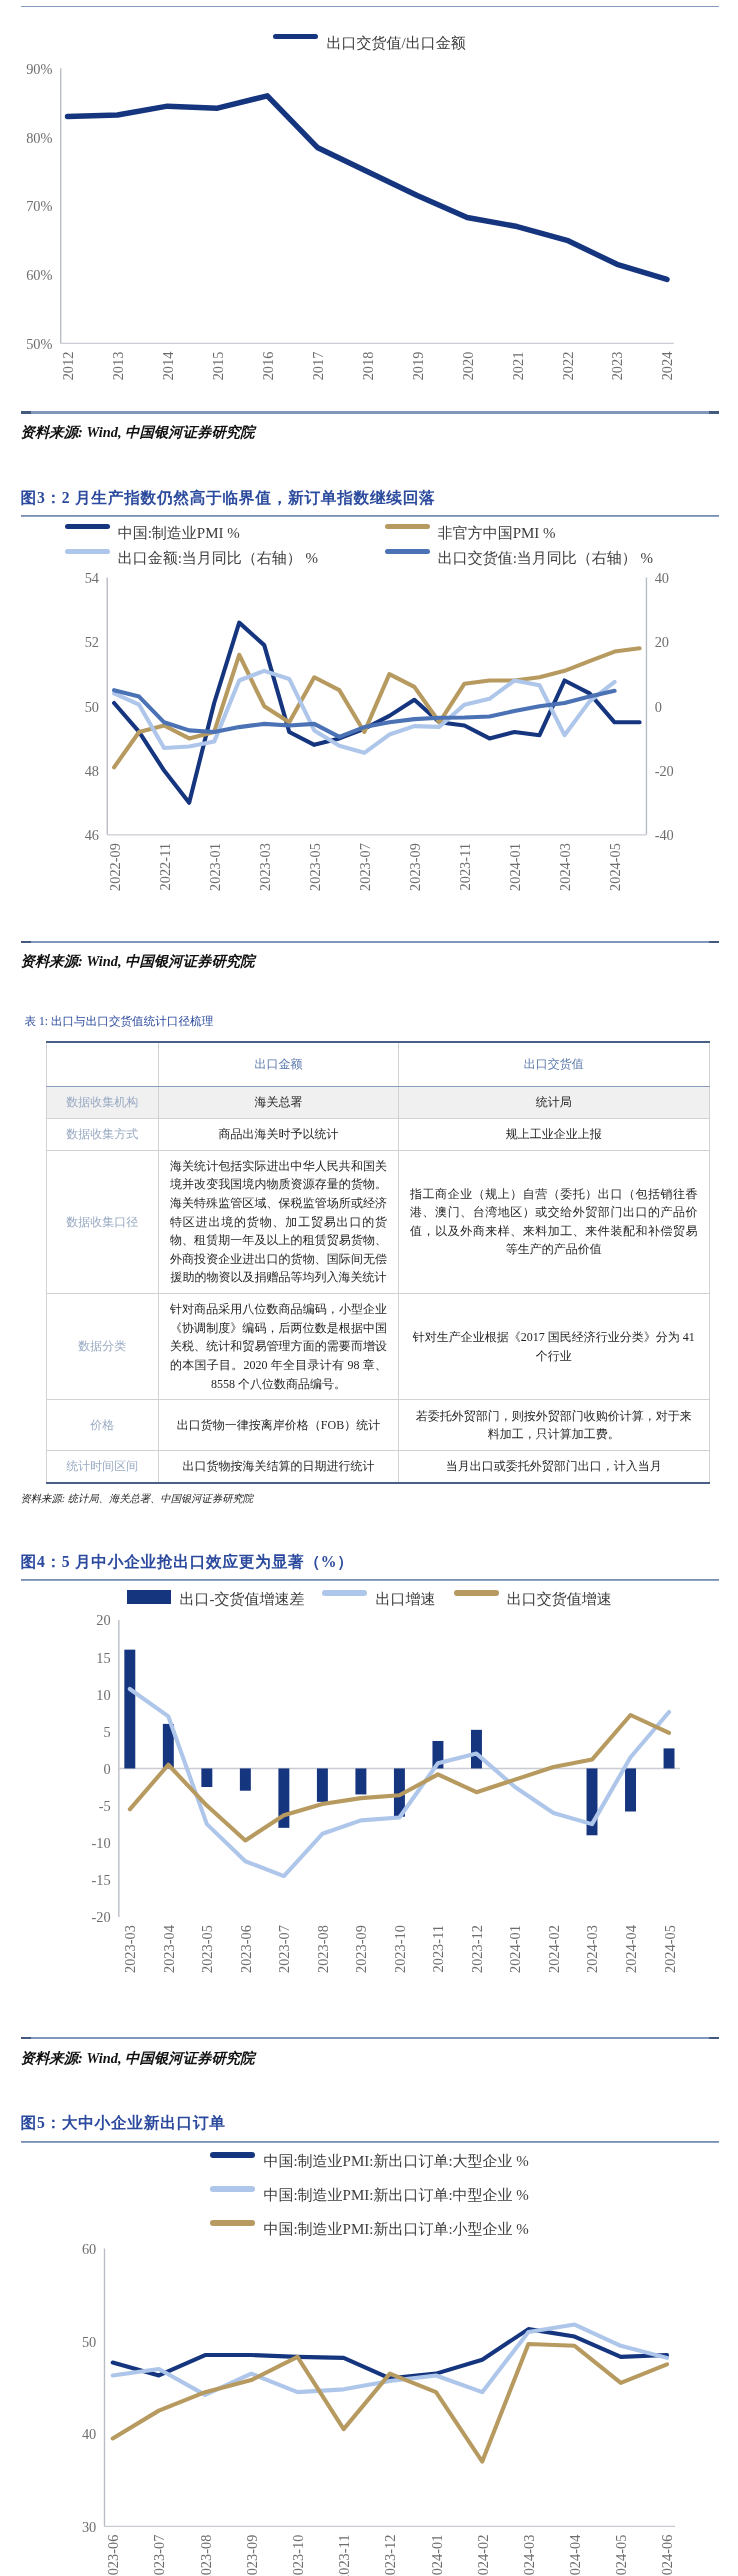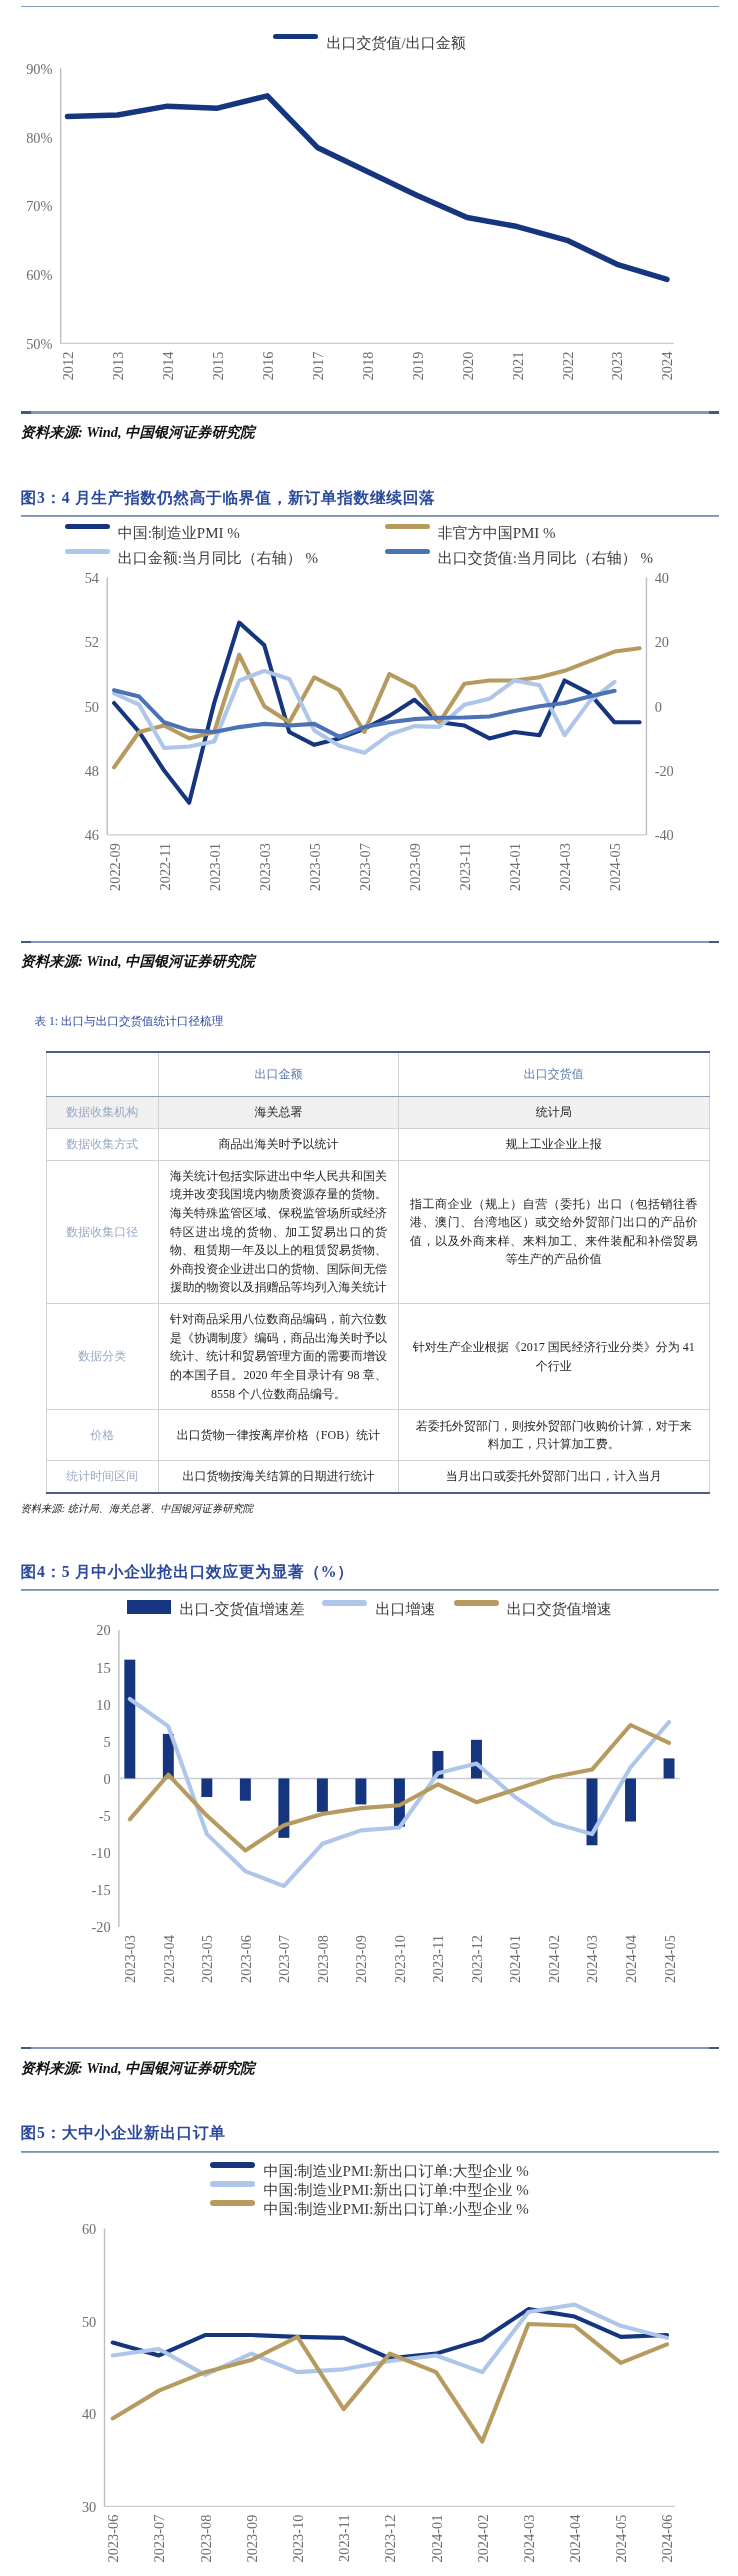--- a/index.html
+++ b/index.html
@@ -1,31 +1,31 @@
 <!DOCTYPE html>
 <html style="font-size:11px"><head>
 <meta charset="utf-8">
 <style>
   html,body{margin:0;padding:0;background:#ffffff;}
   body{width:739px;font-family:"Liberation Serif","DejaVu Serif",serif;color:#1a1a1a;}
   .wrap{padding:5.5px 20.5px 16.4px;}
   section{margin-bottom:40px;}
   .fig-title{margin:0;padding:5.5px 0 6.8px;font-size:15.7px;font-weight:bold;color:#2b4a9e;letter-spacing:0.7px;}
-  .tbl-title{margin:14px;padding:2.7px 0 8.2px;font-size:11.6px;font-weight:normal;color:#2b4a9e;}
+  .tbl-title{margin:4px;padding:2.7px 0 8.2px;font-size:11.6px;font-weight:normal;color:#2b4a9e;}
   .title-rule{height:1.4px;background:linear-gradient(180deg,#6c84ab,#9db0cf);}
   .divider{height:2.1px;background:linear-gradient(90deg,#44597e 0,#44597e 9.6px,#8096ba 9.6px,#8096ba calc(100% - 9.6px),#44597e calc(100% - 9.6px));}
   .source{margin:0;padding:9.6px 0 0;font-size:14.4px;font-weight:bold;font-style:italic;color:#111;}
   .tbl-source{margin:0;padding:8.2px 0 0;font-size:10.3px;font-style:italic;color:#222;}
   .legend-center{display:flex;justify-content:center;align-items:center;margin:27px 0 2.7px;}
   .legend-item{display:inline-flex;align-items:flex-start;gap:8.2px;font-size:15px;color:#3d3d3d;white-space:nowrap;}
   .lswatch{display:inline-block;width:45px;height:5.5px;border-radius:3.4px;flex:0 0 auto;}
   .bswatch{display:inline-block;width:44px;height:13.7px;flex:0 0 auto;}
   .fig3-legend{display:grid;grid-template-columns:320px auto;row-gap:6.2px;padding-left:44px;margin:6.8px 0 0;font-family:Liberation Serif, serif;}
   .fig4-legend{display:flex;justify-content:center;gap:18px;margin:9.6px 0 0;}
-  .fig5-legend{display:flex;flex-direction:column;gap:0;width:fit-content;margin:9.6px auto 0;}
+  .fig5-legend{display:flex;flex-direction:column;gap:15px;width:fit-content;margin:9.6px auto 0;}
   .chart{display:block;width:698px;}
   .chart text.tick{font-size:21px;fill:#6e6e6e;font-family:"Liberation Serif","DejaVu Serif",serif;}
   table.stat{border-collapse:collapse;width:664px;margin-left:25px;margin-top:1.4px;
     border-top:2.7px solid #4a5f85;border-bottom:2.1px solid #4a5f85;font-size:12px;line-height:1.55;}
   table.stat td,table.stat th{border:0.7px solid #d2d2d2;padding:6.2px 11px;text-align:center;vertical-align:middle;color:#1f1f1f;}
   table.stat thead th{border-bottom:1.4px solid #8b9dbd;color:#5b79ad;font-weight:normal;height:30px;font-size:12px;}
   table.stat td.lbl{color:#9aabc4;width:93px;}
   table.stat col.c-lbl{width:93px;} table.stat col.c-1{width:248px;} table.stat col.c-2{width:322px;}
   table.stat tr.stripe{background:#f0f0f0;}
   table.stat td.long{text-align:justify;text-align-last:center;}
@@ -65,21 +65,21 @@
         <text class="tick" x="806" y="432" transform="rotate(-90 806 432)" text-anchor="end">2022</text>
         <text class="tick" x="879" y="432" transform="rotate(-90 879 432)" text-anchor="end">2023</text>
         <text class="tick" x="952" y="432" transform="rotate(-90 952 432)" text-anchor="end">2024</text>
         <polyline points="68,88.4 141,86.3 214,73.3 287,76.3 360,58.2 433,133.6 506,168.8 579,203.9 652,236.1 725,249.2 798,269.3 871,304.4 944,326.5" fill="none" stroke="#16357f" stroke-width="8" stroke-linecap="round" stroke-linejoin="round"></polyline>
       </svg>
     <div class="divider"></div>
     <p class="source">资料来源: Wind, 中国银河证券研究院</p>
   </section>
 
   <section>
-    <h2 class="fig-title">图3：4 月生产指数仍然高于临界值，新订单指数继续回落</h2>
+    <h2 class="fig-title">图3：2 月生产指数仍然高于临界值，新订单指数继续回落</h2>
     <div class="title-rule"></div>
     <div class="fig3-legend">
       <span class="legend-item">
         <span class="lswatch" style="background: rgb(22, 53, 127);"></span>
         <span>中国:制造业PMI %</span>
       </span>
       <span class="legend-item">
         <span class="lswatch" style="background: rgb(183, 154, 95);"></span>
         <span>非官方中国PMI %</span>
       </span>
@@ -152,21 +152,21 @@
           <td><span>商品出海关时予以统计</span></td>
           <td><span>规上工业企业上报</span></td>
         </tr>
         <tr>
           <td class="lbl">数据收集口径</td>
           <td class="long"><span class="bld">海关统计包括实际进出中华人民共和国关境并改变我国境内物质资源存量的货物。</span><span>海关特殊监管区域、保税监管场所或经济特区进出境的货物、加工贸易出口的货物、租赁期一年及以上的租赁贸易货物、外商投资企业进出口的货物、国际间无偿援助的物资以及捐赠品等均列入海关统计</span></td>
           <td class="long"><span class="bld">指工商企业（规上）自营（委托）出口（包括销往香港、澳门、台湾地区）或交给外贸部门出口的产品价值，</span><span>以及外商来样、来料加工、来件装配和补偿贸易等生产的产品价值</span></td>
         </tr>
         <tr>
           <td class="lbl">数据分类</td>
-          <td class="long"><span class="bld">针对商品采用八位数商品编码，</span><span>前六位数是《协调制度》编码，商品出海关时予以统计、统计和贸易管理方面的需要而增设的本国子目。</span><span class="bld">2020 年全目录计有 98 章、8558 个八位数商品编号。</span></td>
+          <td class="long"><span class="bld">针对商品采用八位数商品编码，</span><span>小型企业《协调制度》编码，后两位数是根据中国关税、统计和贸易管理方面的需要而增设的本国子目。</span><span class="bld">2020 年全目录计有 98 章、8558 个八位数商品编号。</span></td>
           <td><span class="bld">针对生产企业根据《2017 国民经济行业分类》分为 41 个行业</span></td>
         </tr>
         <tr>
           <td class="lbl">价格</td>
           <td><span>出口货物一律按离岸价格（FOB）统计</span></td>
           <td><span>若委托外贸部门，则按外贸部门收购价计算，对于来料加工，只计算加工费。</span></td>
         </tr>
         <tr>
           <td class="lbl">统计时间区间</td>
           <td><span>出口货物按海关结算的日期进行统计</span></td>

